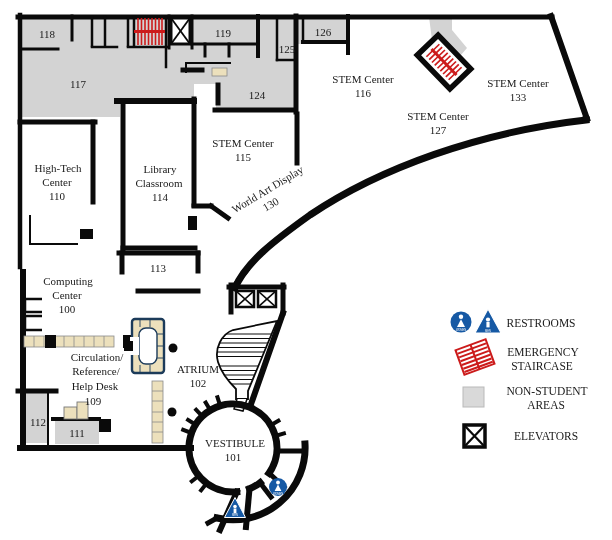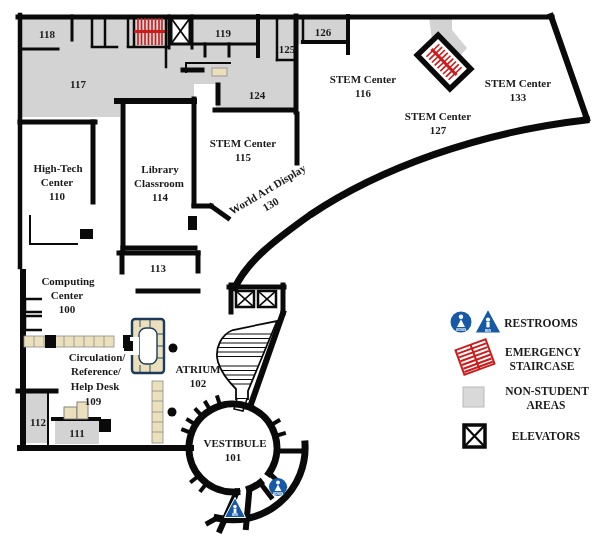--- a/index.html
+++ b/index.html
@@ -1,16 +1,16 @@
 <!DOCTYPE html>
 <html><head>
 <meta charset="utf-8">
 <style>
   html,body{margin:0;padding:0;background:#ffffff;}
-  .stage{width:612px;height:540px;position:relative;background:#ffffff;overflow:hidden;font-weight:bold;}
+  .stage{width:612px;height:540px;position:relative;background:#ffffff;overflow:hidden;}
   svg{display:block;}
   text{font-family:"Liberation Serif","DejaVu Serif",serif;fill:#1a1a1a;}
   .roomlbl{font-size:11px;}
   .leglbl{font-size:11.5px;}
   .micro{font-size:2.6px;fill:#ffffff;font-family:"Liberation Sans","DejaVu Sans",sans-serif;}
 </style>
 </head>
 <body>
 
 <div class="stage">

